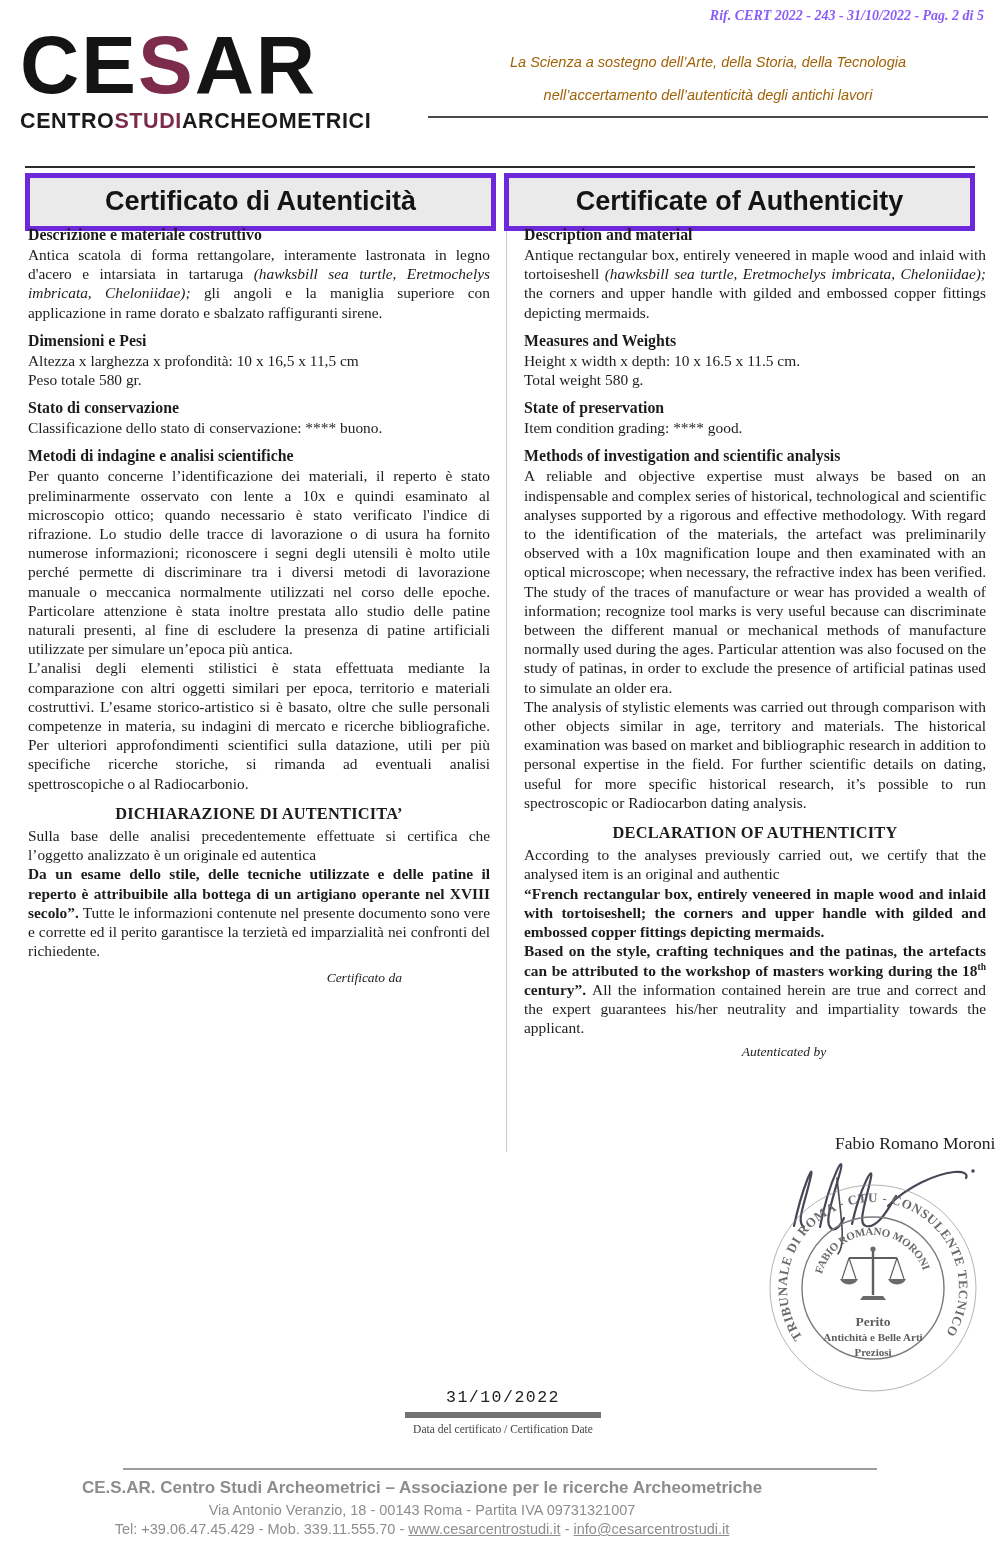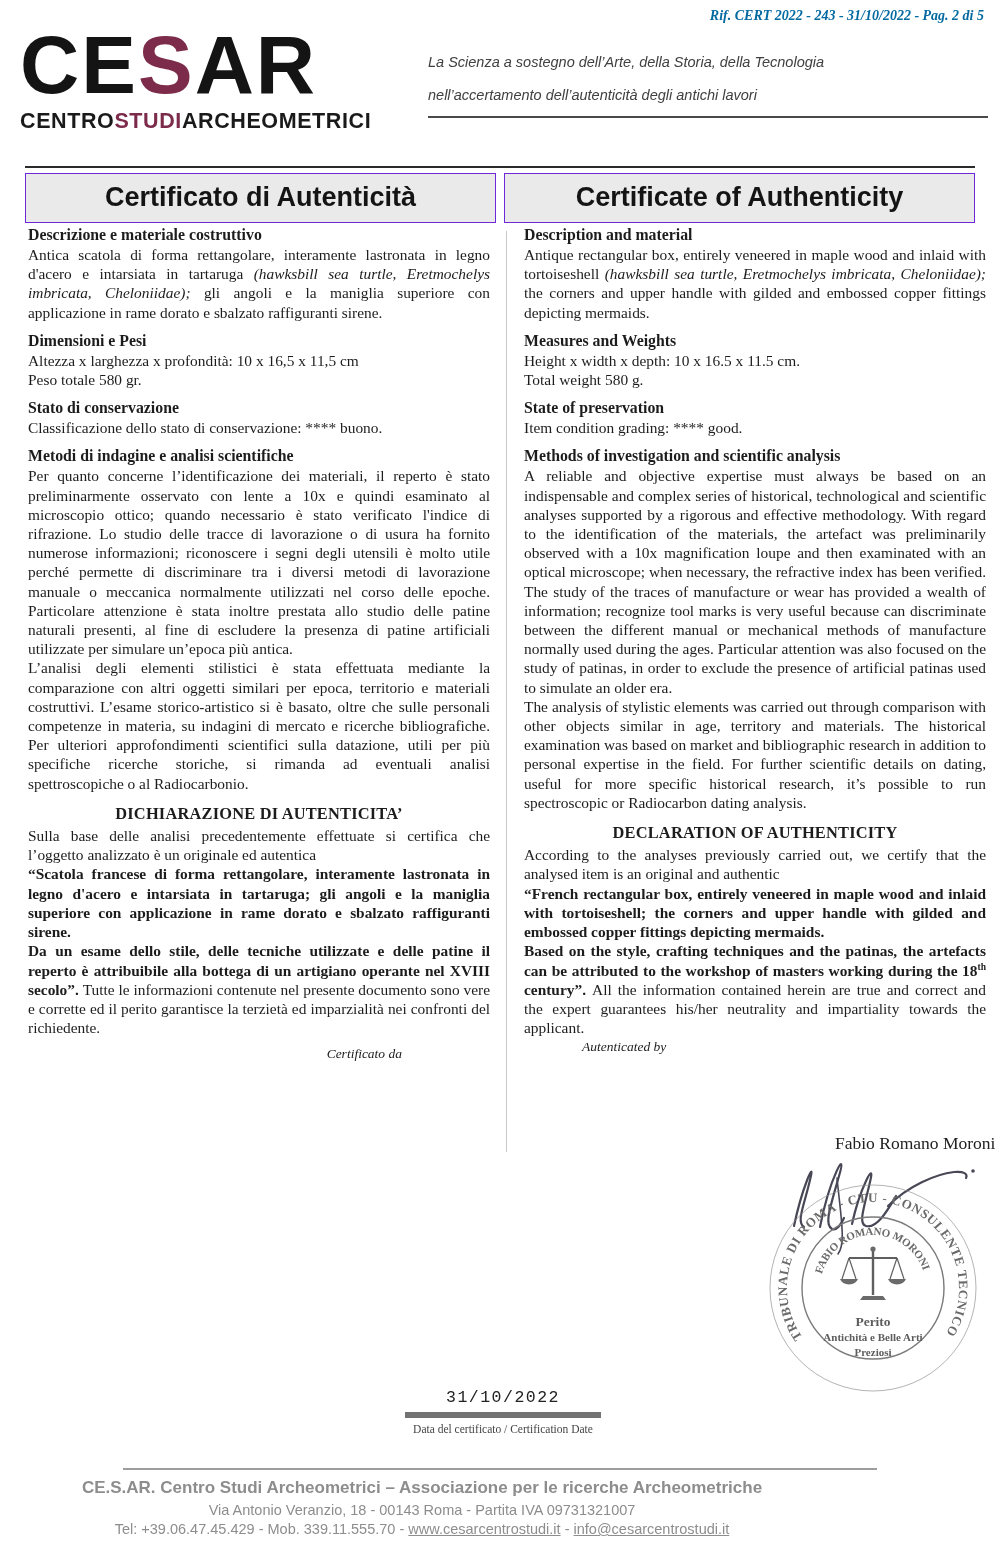--- a/index.html
+++ b/index.html
@@ -8,63 +8,63 @@
     background:#ffffff; overflow:hidden;
     font-family:"Liberation Serif", serif; color:#1c1c1c;
   }
   .b { font-weight:bold; }
   .i { font-style:italic; }
   sup { font-size:0.62em; line-height:0; vertical-align:super; }
 
   
   .ref {
     position:absolute; top:8px; right:16px;
-    font-style:italic; font-weight:bold; font-size:14px; color:#0369a1;
+    font-style:italic; font-weight:bold; font-size:14px; color:#8b5cf6;
   }
   .logo { position:absolute; left:20px; top:24px; }
   .logo-main {
     font-family:"Liberation Sans", sans-serif; font-weight:bold;
     font-size:82px; line-height:1.0; letter-spacing:2px; color:#141414;
   }
   .logo-main .accent, .logo-sub .accent { color:#7d2b4a; }
   .logo-sub {
     font-family:"Liberation Sans", sans-serif; font-weight:bold;
     font-size:21.5px; letter-spacing:0.6px; color:#1a1a1a; margin-top:3px;
   }
   .taglines {
-    position:absolute; left:428px; top:54px; width:560px; text-align:left;
+    position:absolute; left:428px; top:54px; width:560px; text-align:center;
     font-family:"Liberation Sans", sans-serif; font-style:italic;
-    font-size:14.5px; color:#404040;
+    font-size:14.5px; color:#a16207;
   }
   .taglines .t2 { margin-top:17px; }
   .header-rule { position:absolute; left:428px; top:116px; width:560px; height:2px; background:#4a4a4a; }
 
   
   .content-rule { position:absolute; left:25px; top:166px; width:950px; height:2px; background:#2b2b2b; }
   .band { position:absolute; left:25px; top:173px; width:950px; display:flex; gap:8px; }
   .band-cell {
-    flex:1; background:#eaeaea; border:1px solid #6d28d9; text-align:center;
+    flex:1; background:#eaeaea; border:5px solid #6d28d9; text-align:center;
     padding:8px 0 9px; font-family:"Liberation Sans", sans-serif;
     font-weight:bold; font-size:27px; color:#141414;
   }
 
   
   .col { position:absolute; top:223px; width:462px; font-size:15.4px; line-height:19.2px; }
   .col-left  { left:28px; }
   .col-right { left:524px; }
   .col-divider { position:absolute; left:506px; top:231px; width:1px; height:921px; background:#c9c9c9; }
 
   h3.sect { font-size:15.8px; line-height:19px; margin:9px 0 1px; }
   h3.first { margin-top:2px; }
   p.just { margin:0; text-align:justify; }
   p.line { margin:0; }
   h4.dec { text-align:center; font-size:16.4px; margin:11px 0 3px; letter-spacing:0.2px; }
 
   .signrow-left { margin-top:7px; text-align:right; padding-right:88px; font-style:italic; font-size:13.5px; }
-  .signrow-right { padding-left:58px; font-style:italic; font-size:13.5px; }
+  .signrow-right { margin-top:5px; padding-left:58px; font-style:italic; font-size:13.5px;text-align:center; }
   .signer-name { position:absolute; left:835px; top:1133px; font-size:17.5px; color:#222; }
 
   
   .sig-svg   { position:absolute; left:740px; top:1140px; }
   .stamp-svg { position:absolute; left:763px; top:1178px; }
 
   
   .datebox { position:absolute; left:405px; top:1388px; width:196px; text-align:center; }
   .dateval {
     font-family:"Liberation Mono", monospace; font-size:16.5px; letter-spacing:1.5px;
@@ -119,21 +119,20 @@
 
     <h3 class="sect">Stato di conservazione</h3>
     <p class="line">Classificazione dello stato di conservazione: **** buono.</p>
 
     <h3 class="sect">Metodi di indagine e analisi scientifiche</h3>
     <p class="just">Per quanto concerne l’identificazione dei materiali, il reperto è stato preliminarmente osservato con lente a 10x e quindi esaminato al microscopio ottico; quando necessario è stato verificato l'indice di rifrazione. Lo studio delle tracce di lavorazione o di usura ha fornito numerose informazioni; riconoscere i segni degli utensili è molto utile perché permette di discriminare tra i diversi metodi di lavorazione manuale o meccanica normalmente utilizzati nel corso delle epoche. Particolare attenzione è stata inoltre prestata allo studio delle patine naturali presenti, al fine di escludere la presenza di patine artificiali utilizzate per simulare un’epoca più antica.</p>
     <p class="just">L’analisi degli elementi stilistici è stata effettuata mediante la comparazione con altri oggetti similari per epoca, territorio e materiali costruttivi. L’esame storico-artistico si è basato, oltre che sulle personali competenze in materia, su indagini di mercato e ricerche bibliografiche. Per ulteriori approfondimenti scientifici sulla datazione, utili per più specifiche ricerche storiche, si rimanda ad eventuali analisi spettroscopiche o al Radiocarbonio.</p>
 
     <h4 class="dec">DICHIARAZIONE DI AUTENTICITA’</h4>
     <p class="just">Sulla base delle analisi precedentemente effettuate si certifica che l’oggetto analizzato è un originale ed autentica</p>
-    <p class="just"><span class="b">“Scatola francese di forma rettangolare, interamente lastronata in legno d'acero e intarsiata in tartaruga; gli angoli e la maniglia superiore con applicazione in rame dorato e sbalzato raffiguranti sirene.</span></p>
     <p class="just"><span class="b">Da un esame dello stile, delle tecniche utilizzate e delle patine il reperto è attribuibile alla bottega di un artigiano operante nel XVIII secolo”. </span><span>Tutte le informazioni contenute nel presente documento sono vere e corrette ed il perito garantisce la terzietà ed imparzialità nei confronti del richiedente.</span></p>
 
     <div class="signrow-left">Certificato da</div>
   </div>
 
   <div class="col col-right">
     <h3 class="sect first">Description and material</h3>
     <p class="just"><span>Antique rectangular box, entirely veneered in maple wood and inlaid with tortoiseshell </span><span class="i">(hawksbill sea turtle, Eretmochelys imbricata, Cheloniidae);</span><span> the corners and upper handle with gilded and embossed copper fittings depicting mermaids.</span></p>
 
     <h3 class="sect">Measures and Weights</h3>

